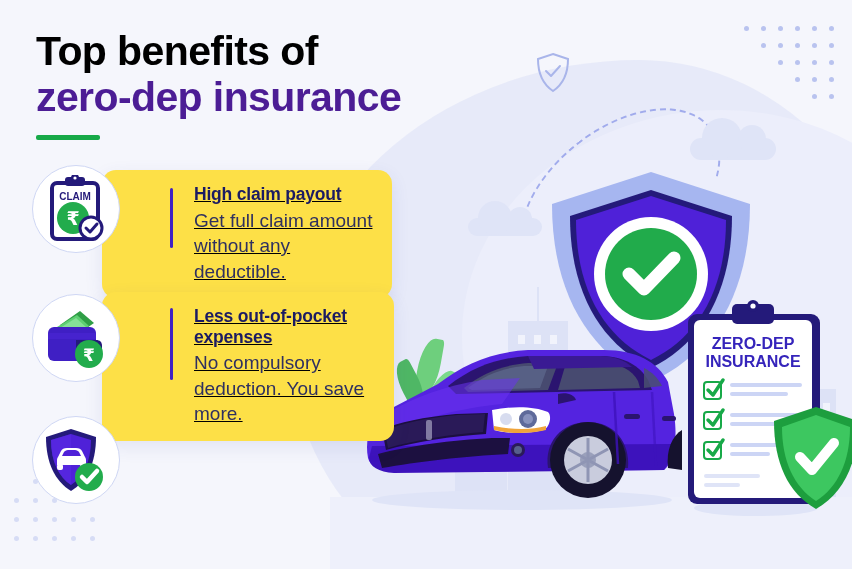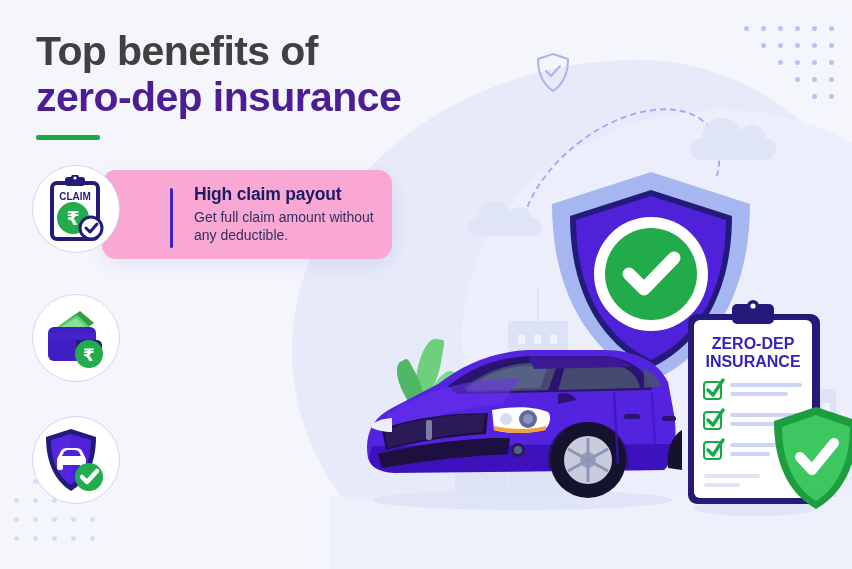--- a/index.html
+++ b/index.html
@@ -129,45 +129,46 @@
     position: absolute;
     left: 36px; top: 28px;
     z-index: 6;
   }
   .headline h1 {
     font-size: 41px;
     line-height: 1.13;
     font-weight: 700;
     letter-spacing: -0.6px;
   }
-  .h-line1 { color: #404040; display: block; }
+  .h-line1 { color: #000000; display: block; }
   .h-line2 { color: #4c1d95; display: block; }
   .rule {
     margin-top: 14px;
     width: 64px; height: 5px;
     background: #17a948;
     border-radius: 2px;
   }
 
   .mini-shield {
     position: absolute;
     left: 535px; top: 52px;
     z-index: 6;
   }
 
   
   .card {
     position: absolute;
     display: flex;
     align-items: center;
-    background: #f9a8d4;
+    background: #fde047;
     border-radius: 14px;
     box-shadow: 0 6px 18px rgba(60, 70, 160, .10);
     padding: 14px 18px 14px 78px;
     z-index: 5;
+    text-decoration: underline;
   }
   .card-1 { left: 102px; top: 170px; width: 290px; min-height: 88px; }
   .card-2 { left: 102px; top: 292px; width: 292px; min-height: 96px; }
   .card-3 { left: 102px; top: 414px; width: 300px; min-height: 104px; }
 
   .card .accent {
     position: absolute;
     left: 68px;
     width: 3px;
     background: #4022c4;
@@ -181,21 +182,21 @@
   .card-title {
     color: #1b1b63;
     font-size: 17.5px;
     font-weight: 700;
     line-height: 1.18;
     letter-spacing: -0.2px;
     margin-bottom: 3px;
   }
   .card-desc {
     color: #2f3060;
-    font-size: 14px;
+    font-size: 19px;
     line-height: 1.34;
   }
 
   
   .medallion {
     position: absolute;
     left: 32px;
     width: 88px; height: 88px;
     border-radius: 50%;
     background: #ffffff;
@@ -480,20 +481,27 @@
       <circle cx="30" cy="3" r="4" fill="#241a7a"></circle>
       <circle cx="30" cy="3" r="1.6" fill="#ffffff"></circle>
       <text x="30" y="25" text-anchor="middle" fill="#241a7a" font-family="Liberation Sans, sans-serif" font-size="10" font-weight="700">CLAIM</text>
       <circle cx="28" cy="43" r="16" fill="#22ac4c"></circle>
       <text x="28" y="50" text-anchor="middle" fill="#ffffff" font-family="DejaVu Sans, sans-serif" font-size="19" font-weight="700">₹</text>
       <circle cx="46" cy="53" r="11" fill="#ffffff" stroke="#241a7a" stroke-width="3"></circle>
       <path d="M41 53 L45 57 L52 49" stroke="#241a7a" stroke-width="3" fill="none" stroke-linecap="round" stroke-linejoin="round"></path>
     </svg>
   </div>
 
+  <div class="card card-2">
+    <div class="accent"></div>
+    <div class="card-text">
+      <div class="card-title">Less out-of-pocket expenses</div>
+      <div class="card-desc">No compulsory deduction. You save more.</div>
+    </div>
+  </div>
   <div class="medallion med-2">
     <svg width="64" height="62" viewBox="0 0 64 62">
 
       <path d="M16 18 L36 4 L50 16 L30 30 Z" fill="#2f9e46"></path>
       <path d="M13 20 L33 8 L45 19 L25 31 Z" fill="#5ecf72"></path>
       <path d="M16 21 L32 11 L42 20 L26 30 Z" fill="#86e097"></path>
 
       <rect x="4" y="20" width="48" height="34" rx="6" fill="#3f1fc4"></rect>
       <path d="M4 26 L52 26 L52 32 L4 32 Z" fill="#4b27d6" opacity=".6"></path>
 

